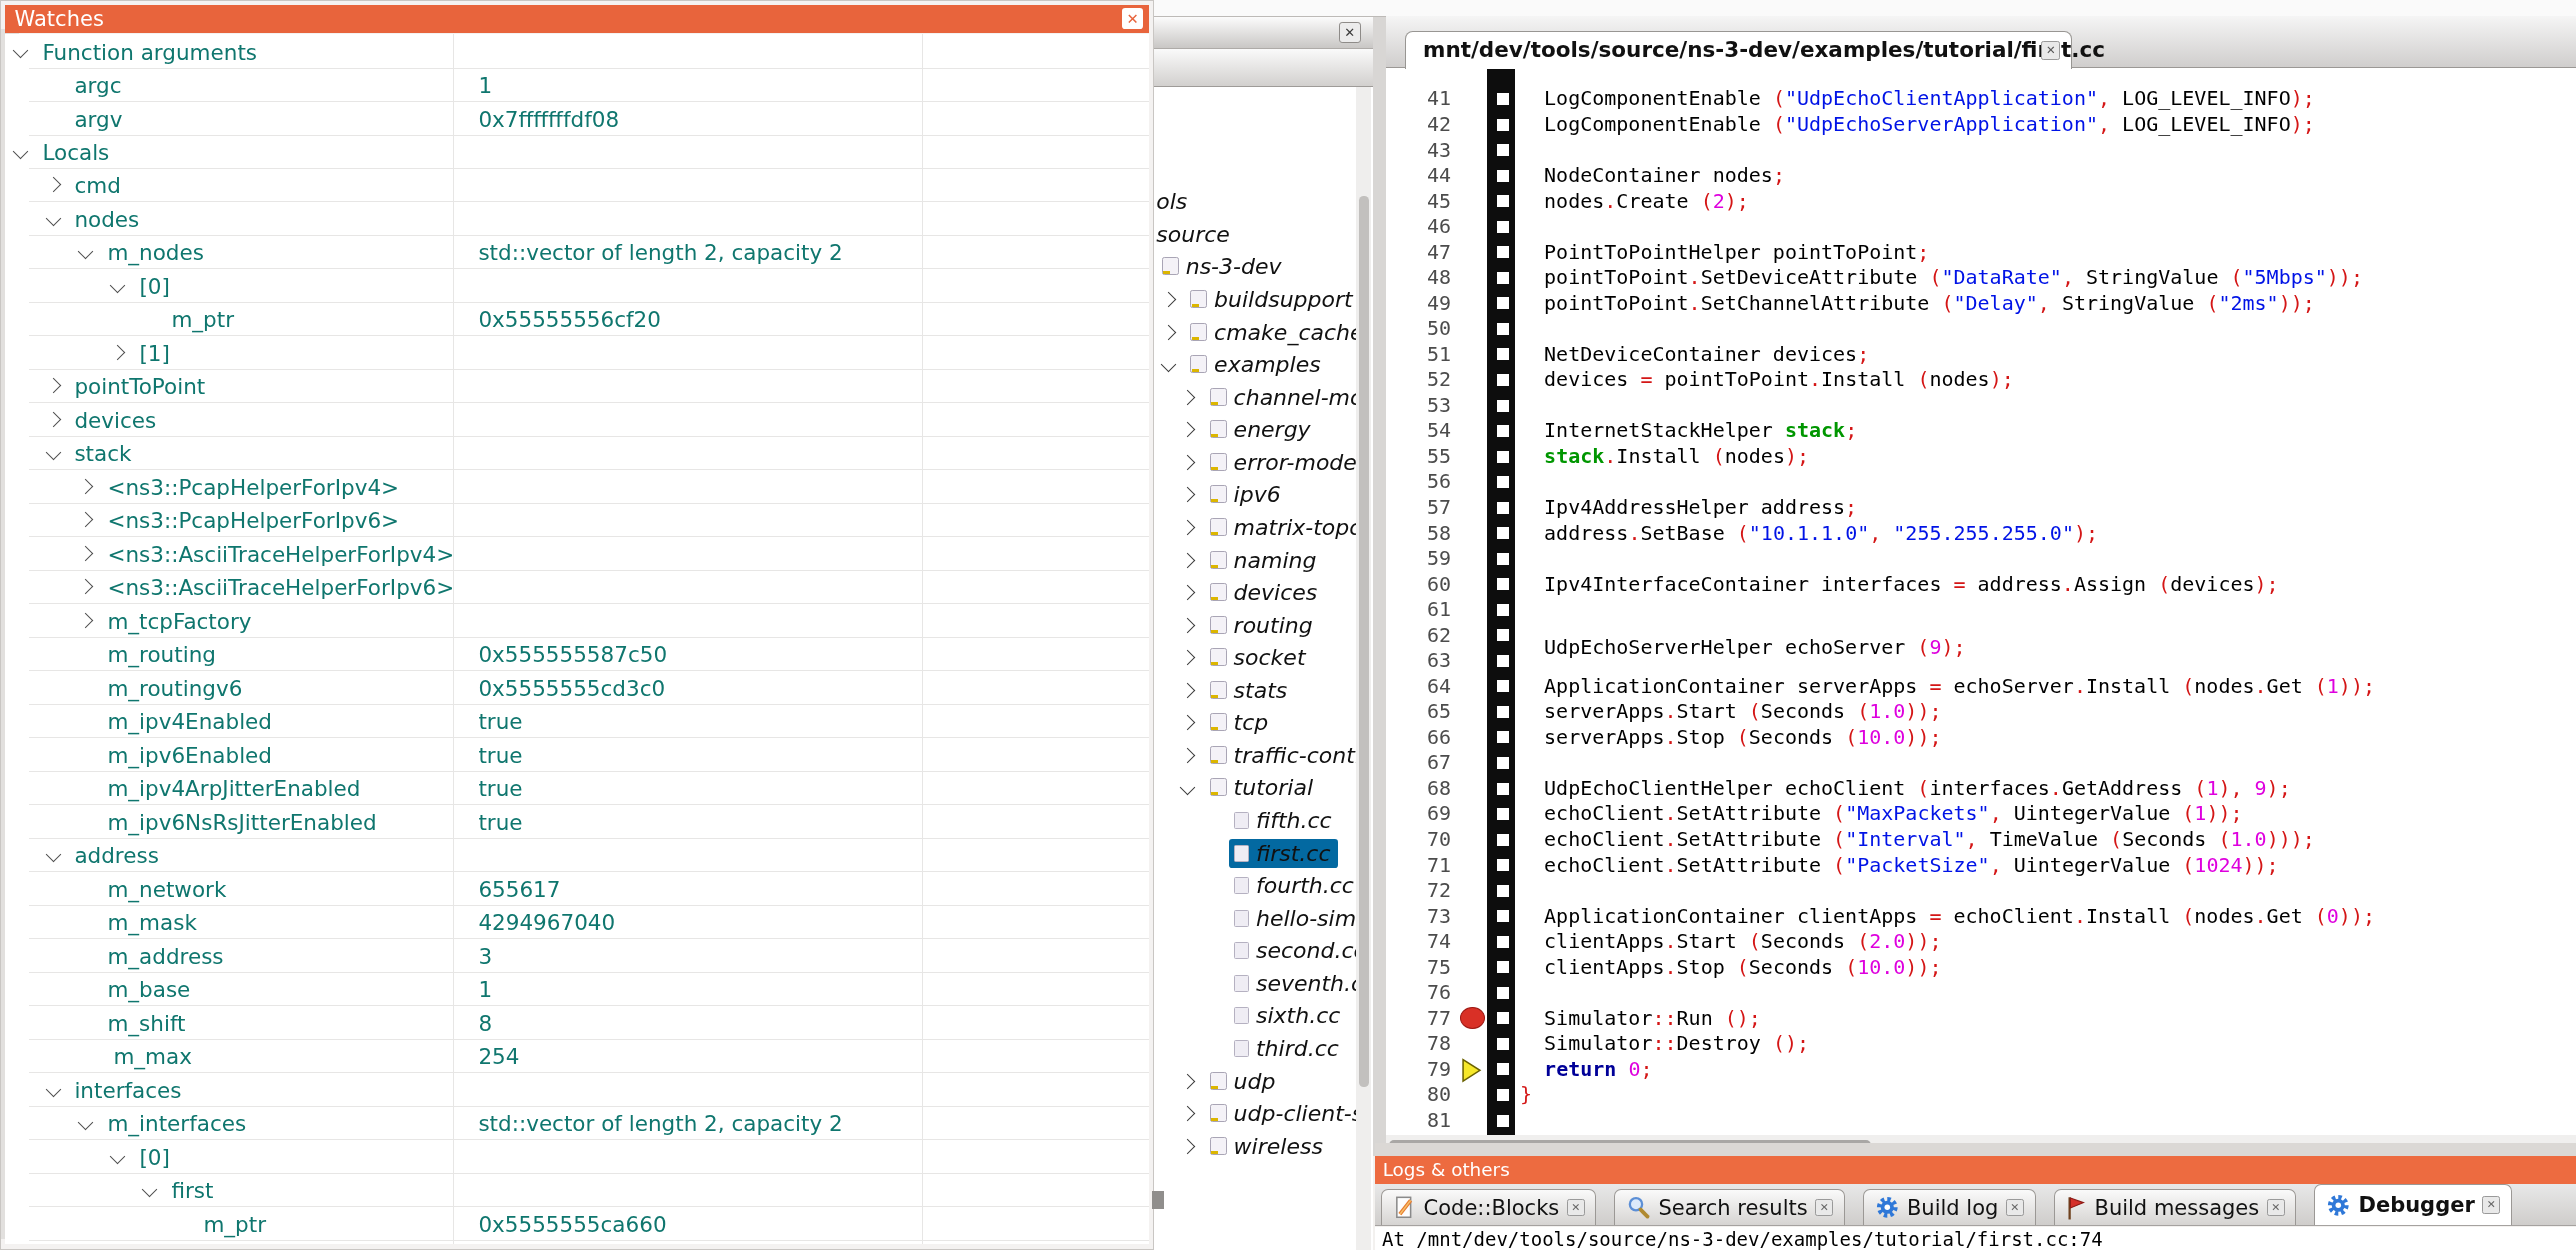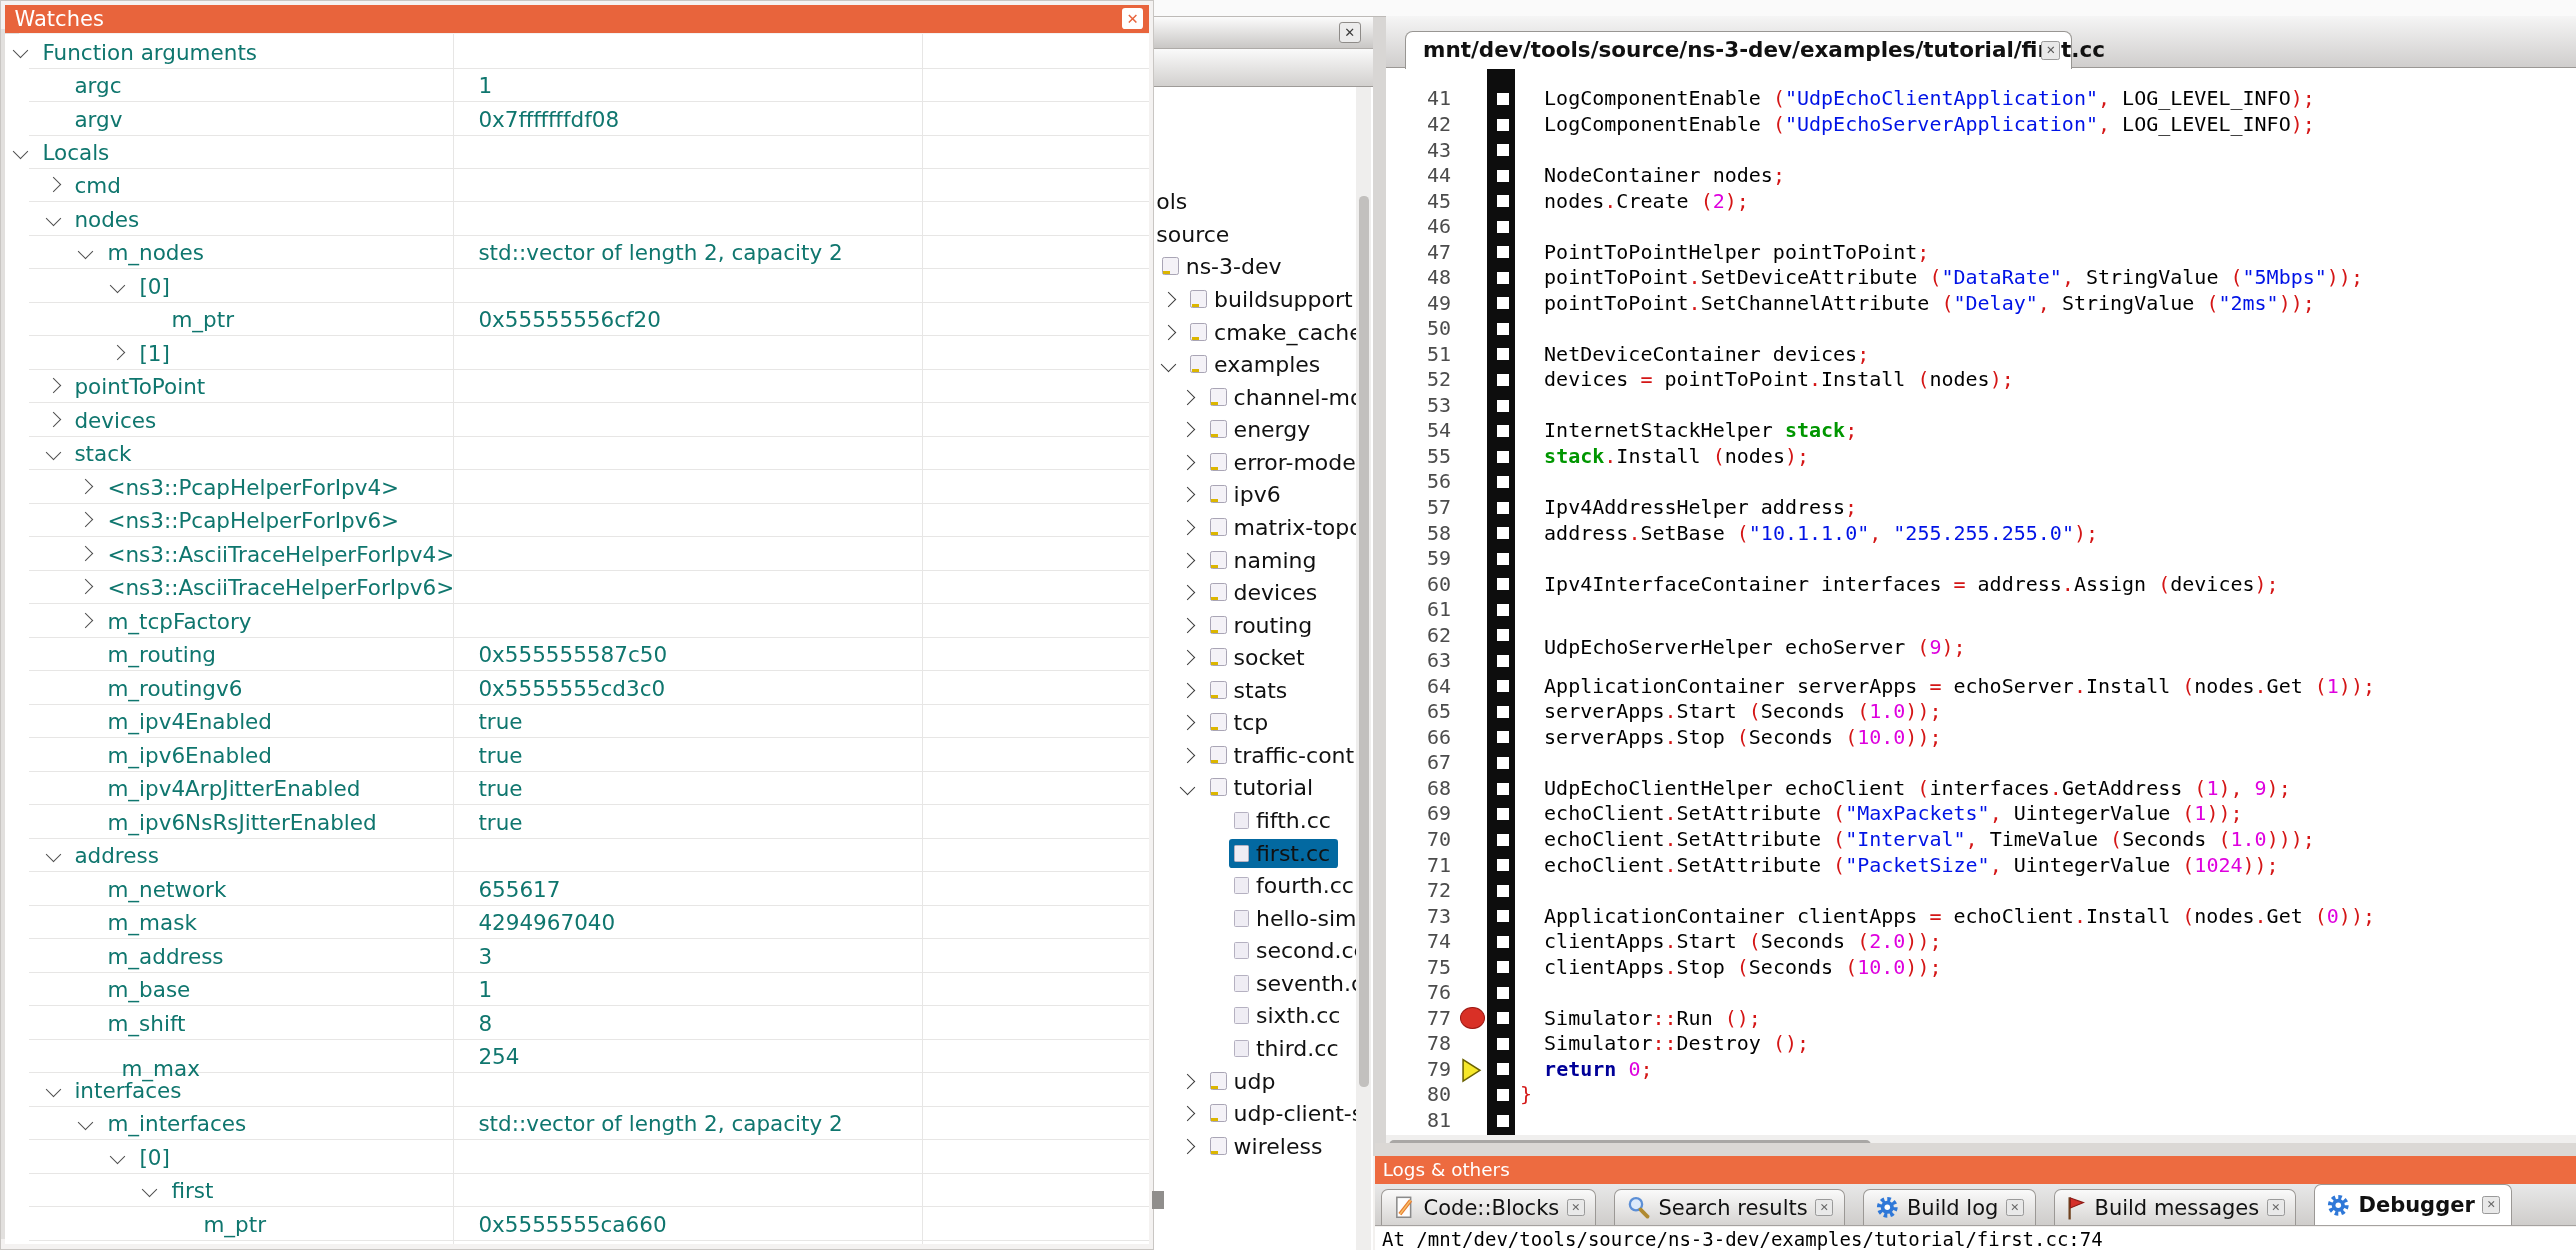--- a/index.html
+++ b/index.html
@@ -17,21 +17,21 @@
   .vline{position:absolute;top:34px;height:1210px;width:0.8px;background:#e7e6e5;}
   .chev{position:absolute;width:10px;height:10px;border-right:1.9px solid #4e4e4e;border-bottom:1.9px solid #4e4e4e;}
   .chev.down{transform:rotate(45deg);}
   .chev.right{transform:rotate(-45deg);}
   
   #mgmt{left:1154px;top:15.4px;width:219px;height:1235px;background:#fff;border-top:0.8px solid #b7b4b1;}
   #mgmt-caption{left:1154px;top:16px;width:219px;height:32px;background:linear-gradient(#fdfdfd,#c9c7c5);border-bottom:0.8px solid #aeaba8;}
   #mgmt-close{left:1339px;top:21.5px;width:21.5px;height:21.5px;background:#ececec;border:1.5px solid #8e8b88;border-radius:3.1px;color:#3a3a3a;font-size:13px;font-weight:bold;text-align:center;line-height:19px;box-sizing:border-box;}
   #mgmt-strip{left:1154px;top:49px;width:219px;height:37px;background:linear-gradient(#fafafa,#d2d0ce);border-bottom:0.8px solid #9e9b98;}
   #tree{left:1154px;top:87px;width:204px;height:1164px;background:#fff;overflow:hidden;}
-  .trow{position:absolute;left:0;width:204px;height:33px;}
+  .trow{position:absolute;left:0;width:204px;height:33px;font-style:italic;}
   .tcontent{position:absolute;top:1.5px;display:inline-flex;align-items:center;gap:7px;padding:2.3px 7.7px 2.3px 4.6px;border-radius:3.1px;white-space:nowrap;}
   .tcontent.sel{background:#0369a1;}
   .tlabel{font-size:22px;color:#111;}
   .icon-folder{display:inline-block;width:17px;height:18.4px;background:#f4f2f7;border:1.5px solid #a9a5b5;border-radius:2.3px;position:relative;box-sizing:border-box;}
   .icon-folder::after{content:"";position:absolute;left:0.8px;bottom:0.8px;width:7px;height:3.1px;background:#dcb600;}
   .icon-file{display:inline-block;width:15.4px;height:17px;background:#efedf4;border:1.5px solid #b5b1c1;border-radius:1.5px;box-sizing:border-box;}
   #tree-scrollbar{left:1356px;top:87px;width:15.4px;height:1164px;background:#efeeed;}
   #tree-thumb{left:1359px;top:196px;width:10px;height:891px;background:#c2c0be;border-radius:4.6px;}
   #tree-corner{left:1152px;top:1191px;width:11.5px;height:17.7px;background:#908e8c;}
   #splitter{left:1373px;top:15.4px;width:13px;height:1141px;background:#d8d6d4;}
@@ -184,21 +184,21 @@
     </div>
     <div class="wrow" style="top: 939px; height: 33px;">
       <div class="wlabel" style="left: 78px; line-height: 33px;">m_base</div>
       <div class="wvalue" style="line-height: 33px;">1</div>
     </div>
     <div class="wrow" style="top: 973px; height: 33px;">
       <div class="wlabel" style="left: 78px; line-height: 33px;">m_shift</div>
       <div class="wvalue" style="line-height: 33px;">8</div>
     </div>
     <div class="wrow" style="top: 1006px; height: 33px;">
-      <div class="wlabel" style="left: 92px; line-height: 33px; margin-top: 12px;">m_max</div>
+      <div class="wlabel" style="left: 84px; line-height: 33px;">m_max</div>
       <div class="wvalue" style="line-height: 33px;">254</div>
     </div>
     <div class="wrow" style="top: 1040px; height: 33px;">
       <div class="chev down" style="left: 18.4px; top: 9.8px;"></div>
       <div class="wlabel" style="left: 45px; line-height: 33px;">interfaces</div>
     </div>
     <div class="wrow" style="top: 1073px; height: 33px;">
       <div class="chev down" style="left: 51px; top: 9.8px;"></div>
       <div class="wlabel" style="left: 78px; line-height: 33px;">m_interfaces</div>
       <div class="wvalue" style="line-height: 33px;">std::vector of length 2, capacity 2</div>

